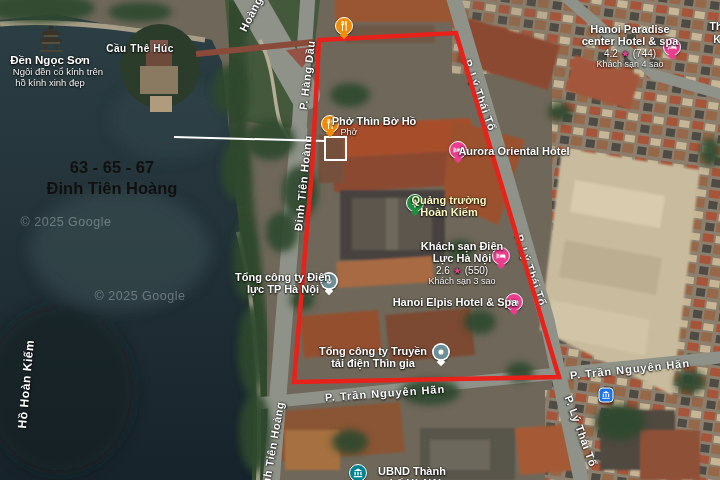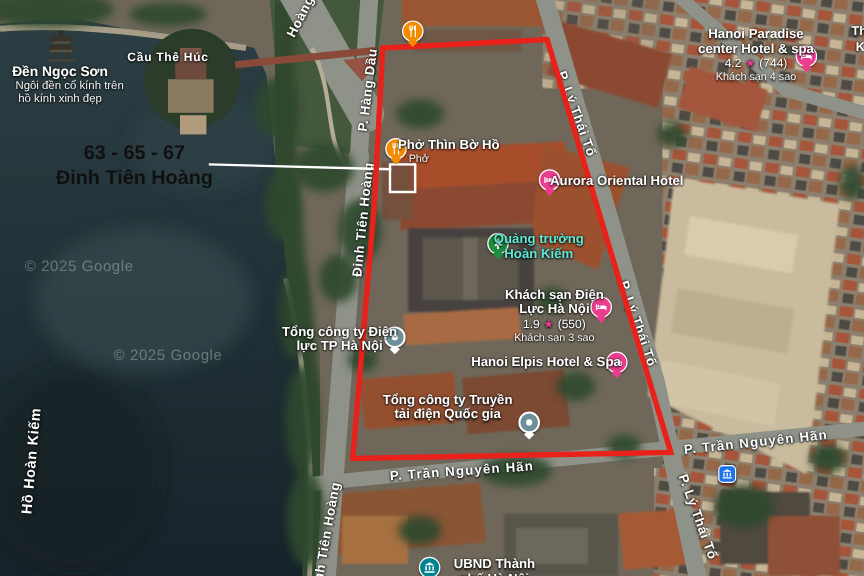--- a/index.html
+++ b/index.html
@@ -8,42 +8,42 @@
          font-family:"Liberation Sans",sans-serif;background:#6f685a;}
   svg.layer{position:absolute;left:0;top:0;}
   
   .lbl{position:absolute;transform:translate(-50%,-50%);text-align:center;color:#fff;
        white-space:nowrap;text-shadow:0 0 2px rgba(0,0,0,.95),0 1px 2px rgba(0,0,0,.9);line-height:1.12;}
   .t11{font-size:11px;font-weight:700;}
   .t10{font-size:10.5px;font-weight:700;}
   .t9{font-size:9px;font-weight:400;opacity:.95;}
   .street{position:absolute;color:#fff;font-size:11px;font-weight:700;letter-spacing:.6px;
           white-space:nowrap;text-shadow:0 0 2px rgba(0,0,0,.95),0 1px 2px rgba(0,0,0,.85);}
-  .green{color:#5eead4;}
+  .green{color:#fef9c3;}
   .rate-row{display:flex;gap:3px;justify-content:center;font-size:10px;font-weight:400;}
   .rate-row .star{color:#e83e8c;font-size:10px;}
   .watermark{position:absolute;transform:translate(-50%,-50%);color:rgba(235,243,243,.32);
              font-size:12.5px;letter-spacing:.5px;white-space:nowrap;text-shadow:none;}
   
   .marker{position:absolute;width:18px;height:18px;border-radius:50%;border:1.5px solid #fff;
           display:flex;align-items:center;justify-content:center;transform:translate(-50%,-50%);
           box-shadow:0 1px 2px rgba(0,0,0,.5);z-index:3;}
   .marker::after{content:'';position:absolute;left:50%;bottom:-4px;width:6px;height:6px;
           background:inherit;transform:translateX(-50%) rotate(45deg);z-index:-1;}
   .m-rest{background:#f28b00;}
   .m-hotel{background:#ea3d8e;}
   .m-park{background:#1e8e3e;}
   .m-gov{background:#00838f;}
   .m-co{background:#fff;border:none;}
   .m-co::after{background:#fff;}
   .m-bank{background:#1a73e8;border-radius:4px;border:1px solid #fff;}
   .m-bank::after{display:none;}
   
   .callout{position:absolute;transform:translate(-50%,-50%);text-align:center;color:#101010;
-           font-size:16.5px;font-weight:700;line-height:1.25;white-space:nowrap;z-index:6;}
+           font-size:16.5px;font-weight:700;line-height:1.25;white-space:nowrap;z-index:6;margin-top:40px;}
   .z2{z-index:2;} .z3{z-index:3;}
 </style>
 </head>
 <body>
 
 <div id="stage">
 
   <svg class="layer" width="720" height="480" viewBox="0 0 720 480">
     <defs>
       <linearGradient id="water" x1="0" y1="0" x2="0" y2="1">
@@ -289,37 +289,37 @@
 
   <div class="lbl z3 green" style="left:449px;top:206px;">
     <div class="t11">Quảng trường</div>
     <div class="t11">Hoàn Kiếm</div>
   </div>
 
   <div class="lbl z3" style="left:462px;top:263px;">
     <div class="t11">Khách sạn Điện</div>
     <div class="t11">Lực Hà Nội</div>
     <div class="rate-row">
-      <span>1.9</span>
+      <span>2.6</span>
         <span class="star">★</span>
         <span>(550)</span>
     </div>
     <div class="t9">Khách sạn 3 sao</div>
   </div>
 
   <div class="lbl z3" style="left:283px;top:283px;">
     <div class="t11">Tổng công ty Điện</div>
     <div class="t11">lực TP Hà Nội</div>
   </div>
 
   <div class="lbl z3 t11" style="left:455px;top:302px;">Hanoi Elpis Hotel &amp; Spa</div>
 
-  <div class="lbl z3" style="left:373px;top:340px;">
+  <div class="lbl z3" style="left:373px;top:357px;">
     <div class="t11">Tổng công ty Truyền</div>
-    <div class="t11">tải điện Quốc gia</div>
+    <div class="t11">tải điện Thìn gia</div>
   </div>
 
 
   <div class="lbl z3" style="left:412px;top:477px;">
     <div class="t11">UBND Thành</div>
     <div class="t11">phố Hà Nội</div>
   </div>
 
   <div class="lbl z3 t10" style="left:716px;top:27px;">Th</div>
   <div class="lbl z3 t10" style="left:717px;top:40px;">K</div>

